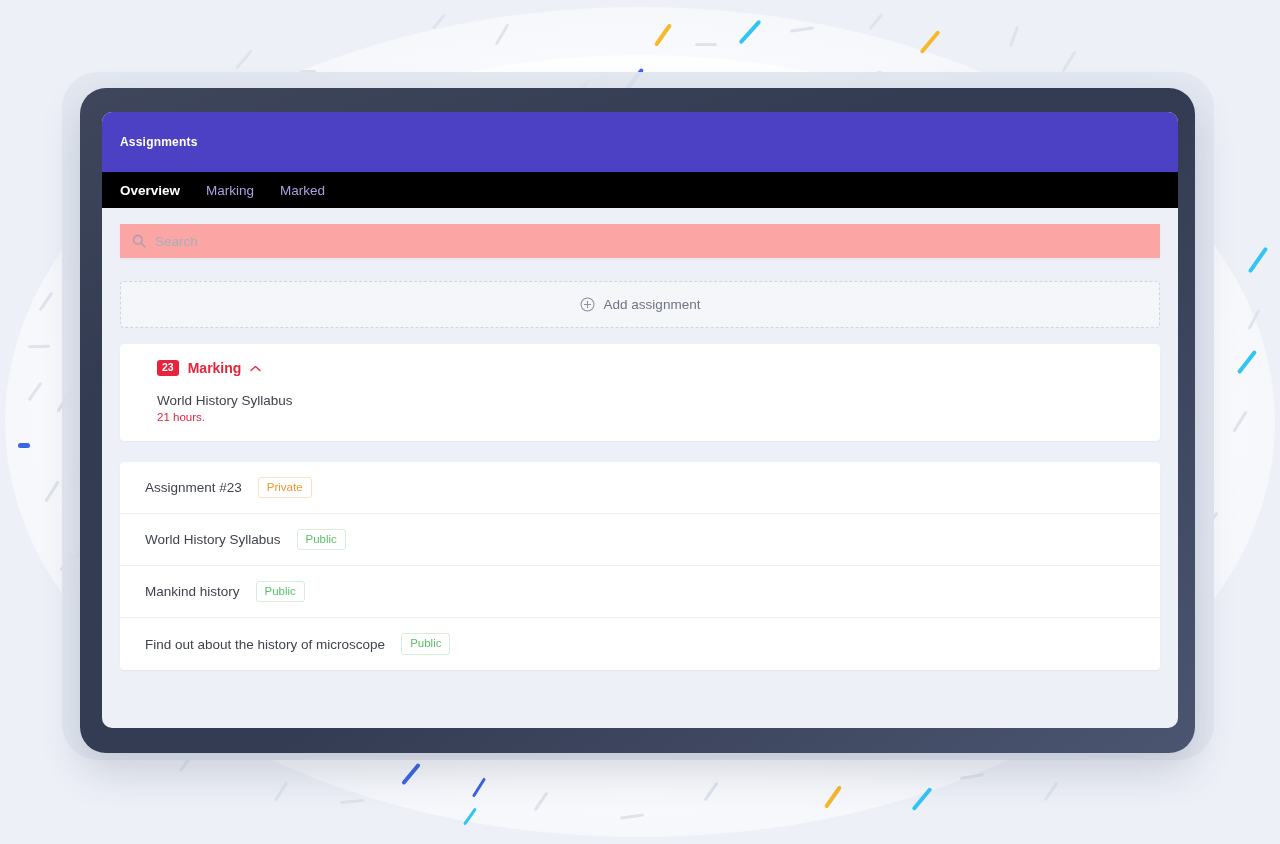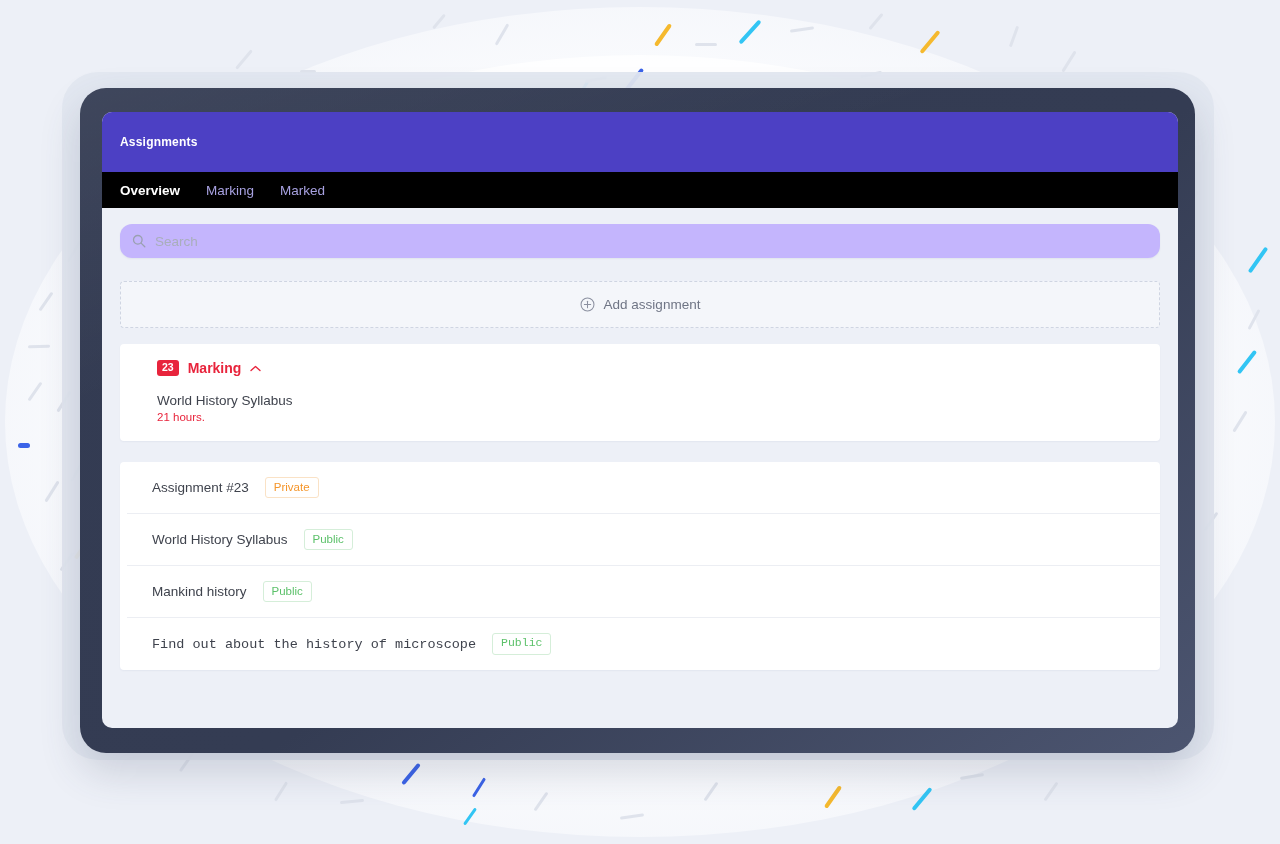--- a/index.html
+++ b/index.html
@@ -94,22 +94,22 @@
     font-weight: normal;
     cursor: pointer;
     white-space: nowrap;
   }
   .tab.active { color: #ffffff; font-weight: bold; }
 
   .content { padding: 16px 18px 0 18px; }
 
   .search-wrap {
     position: relative;
-    background: #c4b5fd;
-    border-radius: 12px;
+    background: #fca5a5;
+    border-radius: 0;
     height: 34px;
     display: flex; align-items: center;
     box-shadow: 0 1px 2px rgba(70,80,120,.07);
   }
   .search-icon { margin: 0 9px 0 12px; display: flex; }
   .search-input {
     border: 0; outline: 0;
     background: transparent;
     font-family: "Liberation Sans", sans-serif;
     font-size: 13.5px;
@@ -129,21 +129,20 @@
     display: flex; align-items: center; justify-content: center;
     gap: 9px;
     cursor: pointer;
   }
   .add-label { font-size: 13.5px; color: #6f7585; }
 
   .card {
     background: #ffffff;
     border-radius: 4px;
     box-shadow: 0 1px 2px rgba(70,80,120,.06);
-    padding-left: 7px;
   }
   .marking-card { margin-top: 16px; padding: 16px 0 18px 12px; }
 
   .marking-head {
     display: flex; align-items: center;
     gap: 9px;
     padding: 0 0 0 25px;
   }
   .count-badge {
     background: #e8243c;
@@ -169,21 +168,21 @@
 
   .list-card { margin-top: 21px; }
   .list-row {
     height: 52px;
     display: flex; align-items: center;
     gap: 16px;
     padding-left: 25px;
     border-bottom: 1px solid #eceef3;
     cursor: pointer;
   }
-  .list-row:last-child { border-bottom: 0; font-family: Liberation Mono, monospace; }
+  .list-row:last-child { border-bottom: 0; }
   .row-title { font-size: 13.5px; color: #3f434d; white-space: nowrap; }
 
   .pill {
     font-size: 11.5px;
     padding: 3px 8px 4px 8px;
     border-radius: 3px;
     line-height: 1.1;
     background: #ffffff;
     white-space: nowrap;
   }

